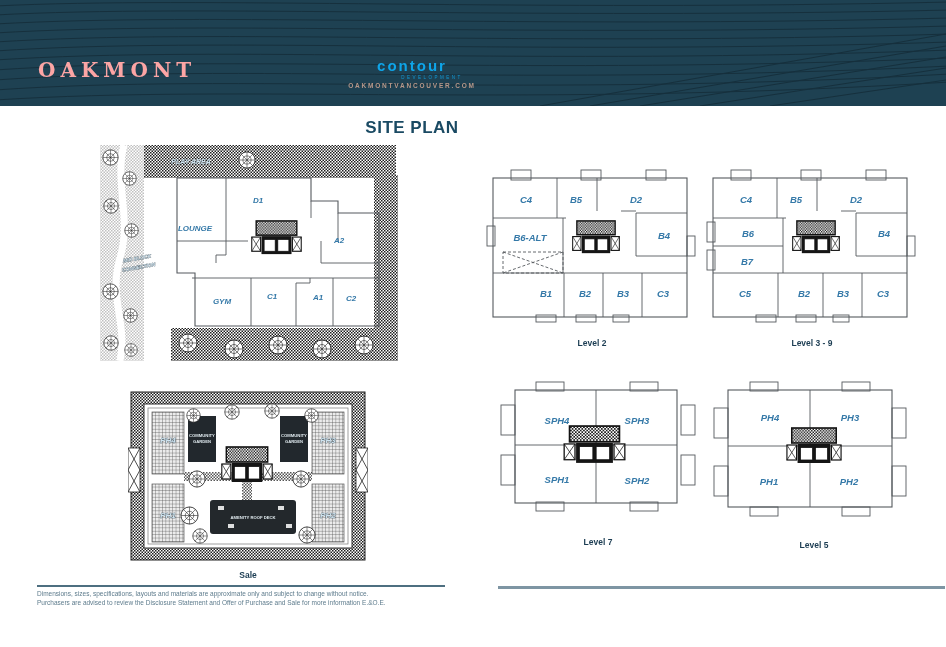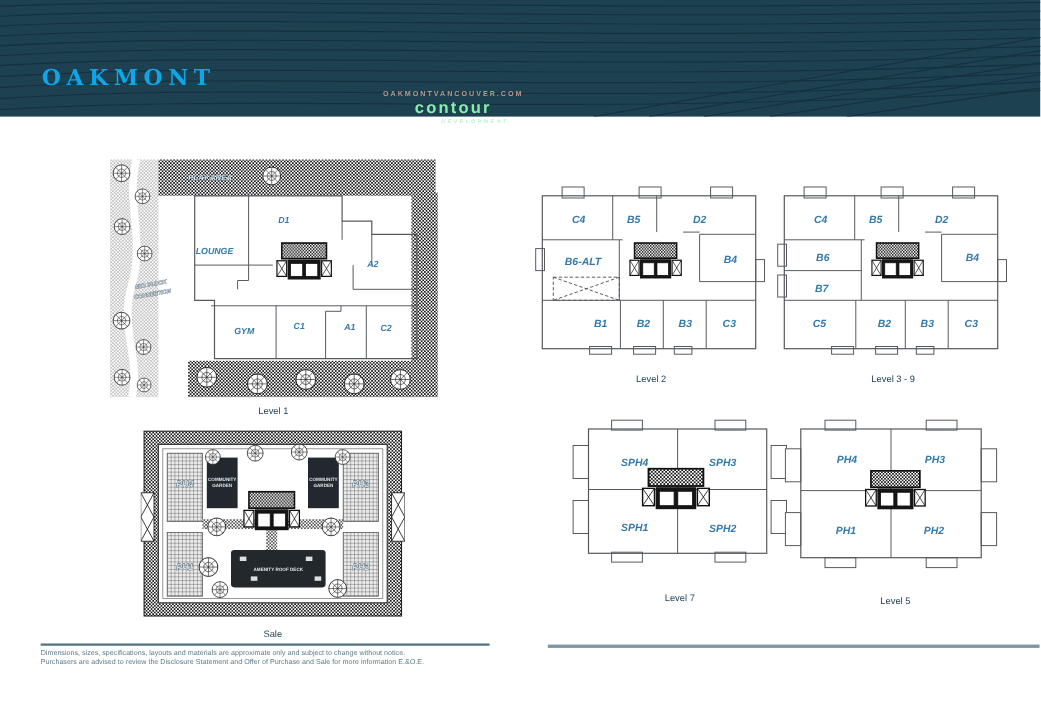--- a/index.html
+++ b/index.html
@@ -3,34 +3,34 @@
 <meta charset="utf-8">
 <style>
   html,body{margin:0;padding:0;background:#fff;}
   .page{position:relative;width:946px;height:647px;background:#fff;overflow:hidden;
         font-family:"Liberation Sans",sans-serif;}
 
   
   .header{position:absolute;left:0;top:0;width:946px;height:106px;background:#1e4152;}
   .header svg{position:absolute;inset:0;}
   .brand{position:absolute;left:38px;top:58px;font-family:"DejaVu Serif",serif;
-         font-weight:700;font-size:20px;letter-spacing:5px;color:#0ea5e9;}
-  .devlogo{position:absolute;left:332px;top:57px;width:160px;text-align:center;color:#86efac;margin-top:33px;}
+         font-weight:700;font-size:20px;letter-spacing:5px;color:#fca5a5;}
+  .devlogo{position:absolute;left:332px;top:57px;width:160px;text-align:center;color:#0ea5e9;}
   .devlogo .logo{font-weight:700;font-size:15px;letter-spacing:2px;text-transform:lowercase;}
   .devlogo .sub{font-size:4.5px;letter-spacing:2.5px;opacity:.85;margin-top:1px;padding-left:40px;}
   .website{position:absolute;left:332px;top:82px;width:160px;text-align:center;
            font-size:6.5px;letter-spacing:1.8px;color:#b7988a;font-weight:700;}
 
   
   .title{position:absolute;left:312px;top:118px;width:200px;text-align:center;
          font-weight:700;font-size:17px;letter-spacing:.5px;color:#1a4a63;}
 
   
   .plan{position:absolute;}
-  .cap{margin-top:6px;text-align:center;font-weight:400;font-size:8.5px;color:#1b3c52;}
+  .cap{margin-top:6px;text-align:center;font-weight:700;font-size:8.5px;color:#1b3c52;}
   .wall{fill:none;stroke:#55595e;stroke-width:1.1;}
   .wallin{fill:none;stroke:#55595e;stroke-width:0.9;}
   .bump{fill:#fff;stroke:#55595e;stroke-width:0.9;}
   .ul{font:italic 700 9.5px "Liberation Sans",sans-serif;fill:#3579a8;text-anchor:middle;}
   .ul-sm{font:italic 700 8px "Liberation Sans",sans-serif;fill:#3579a8;text-anchor:middle;}
   .hatch-label{font:italic 700 7px "Liberation Sans",sans-serif;fill:#cfe4f0;
                stroke:#29343c;stroke-width:.5;paint-order:stroke;text-anchor:middle;}
   .tiny-label{font:italic 700 5px "Liberation Sans",sans-serif;fill:#cfe4f0;
               stroke:#23313a;stroke-width:.4;paint-order:stroke;text-anchor:middle;}
   .ph-label{font:italic 700 8px "Liberation Sans",sans-serif;fill:#cfe4f0;
@@ -98,20 +98,21 @@
       </g>
     </svg>
     <div class="brand">OAKMONT</div>
     <div class="devlogo">
       <div class="logo">contour</div>
       <div class="sub">DEVELOPMENT</div>
     </div>
     <div class="website">OAKMONTVANCOUVER.COM</div>
   </div>
 
+  <div class="title">SITE PLAN</div>
 
   <div class="plan" style="left:96px;top:143px;width:305px;">
     <svg width="305" height="220" viewBox="0 0 305 220">
 
       <rect x="4" y="2" width="44" height="216" fill="url(#hatch)" opacity=".28"></rect>
       <path d="M28 2 C 18 40, 36 75, 24 115 S 32 180, 24 218" stroke="#fff" stroke-width="7" fill="none"></path>
       <use href="#tree" x="6" y="6" width="17" height="17"></use>
       <use href="#tree" x="26" y="28" width="15" height="15"></use>
       <use href="#tree" x="7" y="55" width="16" height="16"></use>
       <use href="#tree" x="28" y="80" width="15" height="15"></use>
@@ -143,21 +144,20 @@
       <text class="ul-sm" x="126" y="161">GYM</text>
       <text class="ul-sm" x="176" y="156">C1</text>
       <text class="ul-sm" x="222" y="157">A1</text>
       <text class="ul-sm" x="255" y="158">C2</text>
 
       <g transform="rotate(-10 42 120)">
         <text class="tiny-label" x="42" y="117">MID BLOCK</text>
         <text class="tiny-label" x="42" y="126">CONNECTION</text>
       </g>
     </svg>
-    <div class="cap" style="margin-top:0;">Level 1</div>
   </div>
 
   <div class="plan" style="left:128px;top:388px;width:240px;">
     <svg width="240" height="178" viewBox="0 0 240 178">
       <rect x="3" y="4" width="234" height="168" fill="url(#hatch)" stroke="#222" stroke-width="1"></rect>
       <rect x="16" y="16" width="208" height="144" fill="#fff" stroke="#333" stroke-width="1"></rect>
       <rect x="20" y="20" width="200" height="136" fill="none" stroke="#777" stroke-width="0.7"></rect>
 
       <g stroke="#222" stroke-width="0.8" fill="#fff">
         <rect x="0" y="60" width="12" height="44"></rect>
@@ -261,21 +261,21 @@
       <text class="ul" x="178" y="71">B4</text>
       <text class="ul" x="41" y="99">B7</text>
       <text class="ul" x="39" y="131">C5</text>
       <text class="ul" x="98" y="131">B2</text>
       <text class="ul" x="137" y="131">B3</text>
       <text class="ul" x="177" y="131">C3</text>
     </svg>
     <div class="cap">Level 3 - 9</div>
   </div>
 
-  <div class="plan" style="left:520px;top:381px;width:196px;">
+  <div class="plan" style="left:500px;top:381px;width:196px;">
     <svg width="196" height="146" viewBox="0 0 196 146">
       <rect class="bump" x="36" y="1" width="28" height="9"></rect>
       <rect class="bump" x="130" y="1" width="28" height="9"></rect>
       <rect class="bump" x="1" y="24" width="14" height="30"></rect>
       <rect class="bump" x="1" y="74" width="14" height="30"></rect>
       <rect class="bump" x="181" y="24" width="14" height="30"></rect>
       <rect class="bump" x="181" y="74" width="14" height="30"></rect>
       <rect class="bump" x="36" y="121" width="28" height="9"></rect>
       <rect class="bump" x="130" y="121" width="28" height="9"></rect>
       <rect class="wall" x="15" y="9" width="162" height="113" fill="#fff" stroke-width="1.2"></rect>

